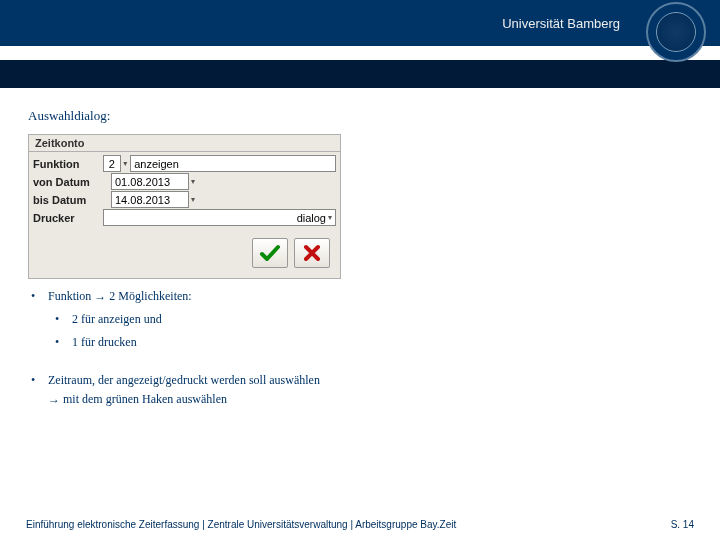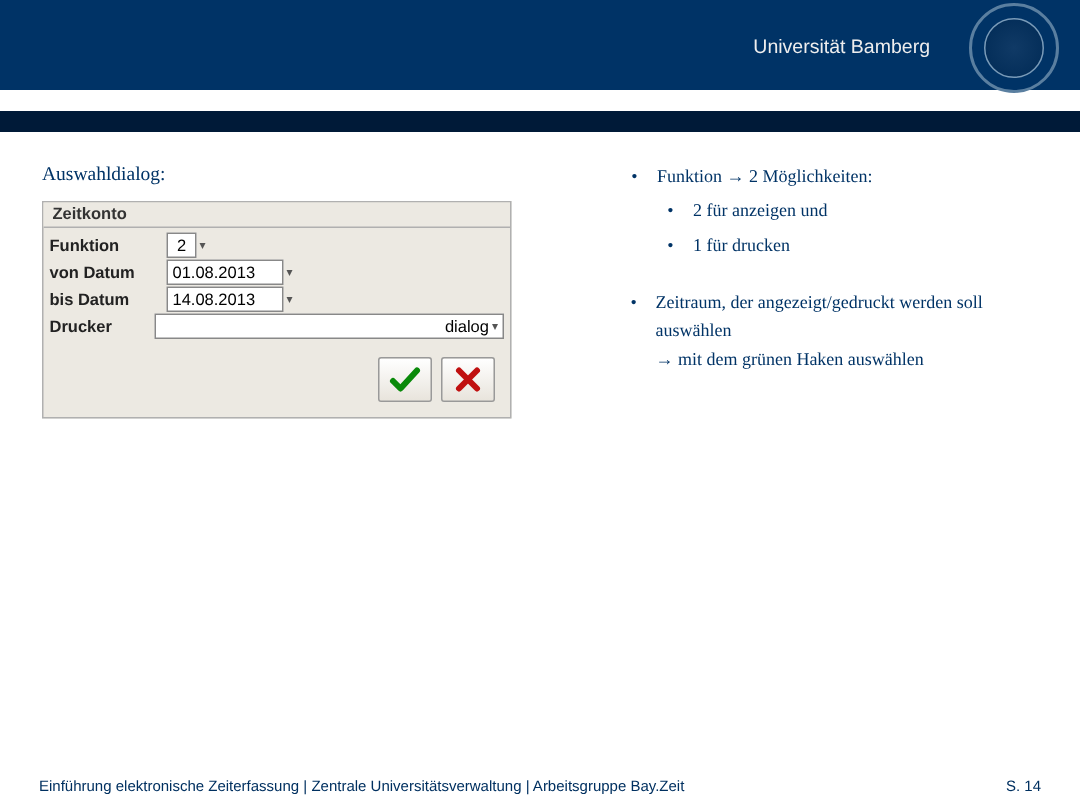--- a/index.html
+++ b/index.html
@@ -11,21 +11,21 @@
     position: relative;
     overflow: hidden;
   }
   .header {
     background: #003366;
     height: 60px;
     position: relative;
     color: #fff;
   }
   .header-main {
-    height: 60px;
+    height: 46px;
     display: flex;
     align-items: center;
     justify-content: flex-end;
     padding-right: 100px;
   }
   .uni-label {
     font-size: 13px;
     color: #eee;
   }
   .logo-circle {
@@ -61,21 +61,22 @@
   }
   .title {
     text-align: center;
     font-family: Georgia, serif;
     font-size: 22px;
     color: #003366;
     margin-bottom: 28px;
   }
   .cols {
     display: flex;
-    gap: 20px;
+    gap: 8px;
+    flex-direction: column;
   }
   .left {
     width: 370px;
   }
   .left-label {
     font-family: Georgia, serif;
     font-size: 13px;
     color: #003366;
     margin-bottom: 10px;
   }
@@ -181,20 +182,23 @@
 
       <div class="dialog">
         <div class="dialog-title">Zeitkonto</div>
         <div class="dialog-body">
           <div class="row">
             <div class="row-label">Funktion</div>
             <div class="fld nr">
               <span>2</span>
             </div>
             <span class="tri">▾</span>
+            <div class="fld" style="width:230px;margin-left:3px;">
+              <span>anzeigen</span>
+            </div>
           </div>
           <div class="row">
             <div class="row-label">von Datum</div>
             <div class="fld" style="width:78px;">
               <span>01.08.2013</span>
             </div>
             <span class="tri">▾</span>
           </div>
           <div class="row">
             <div class="row-label">bis Datum</div>

